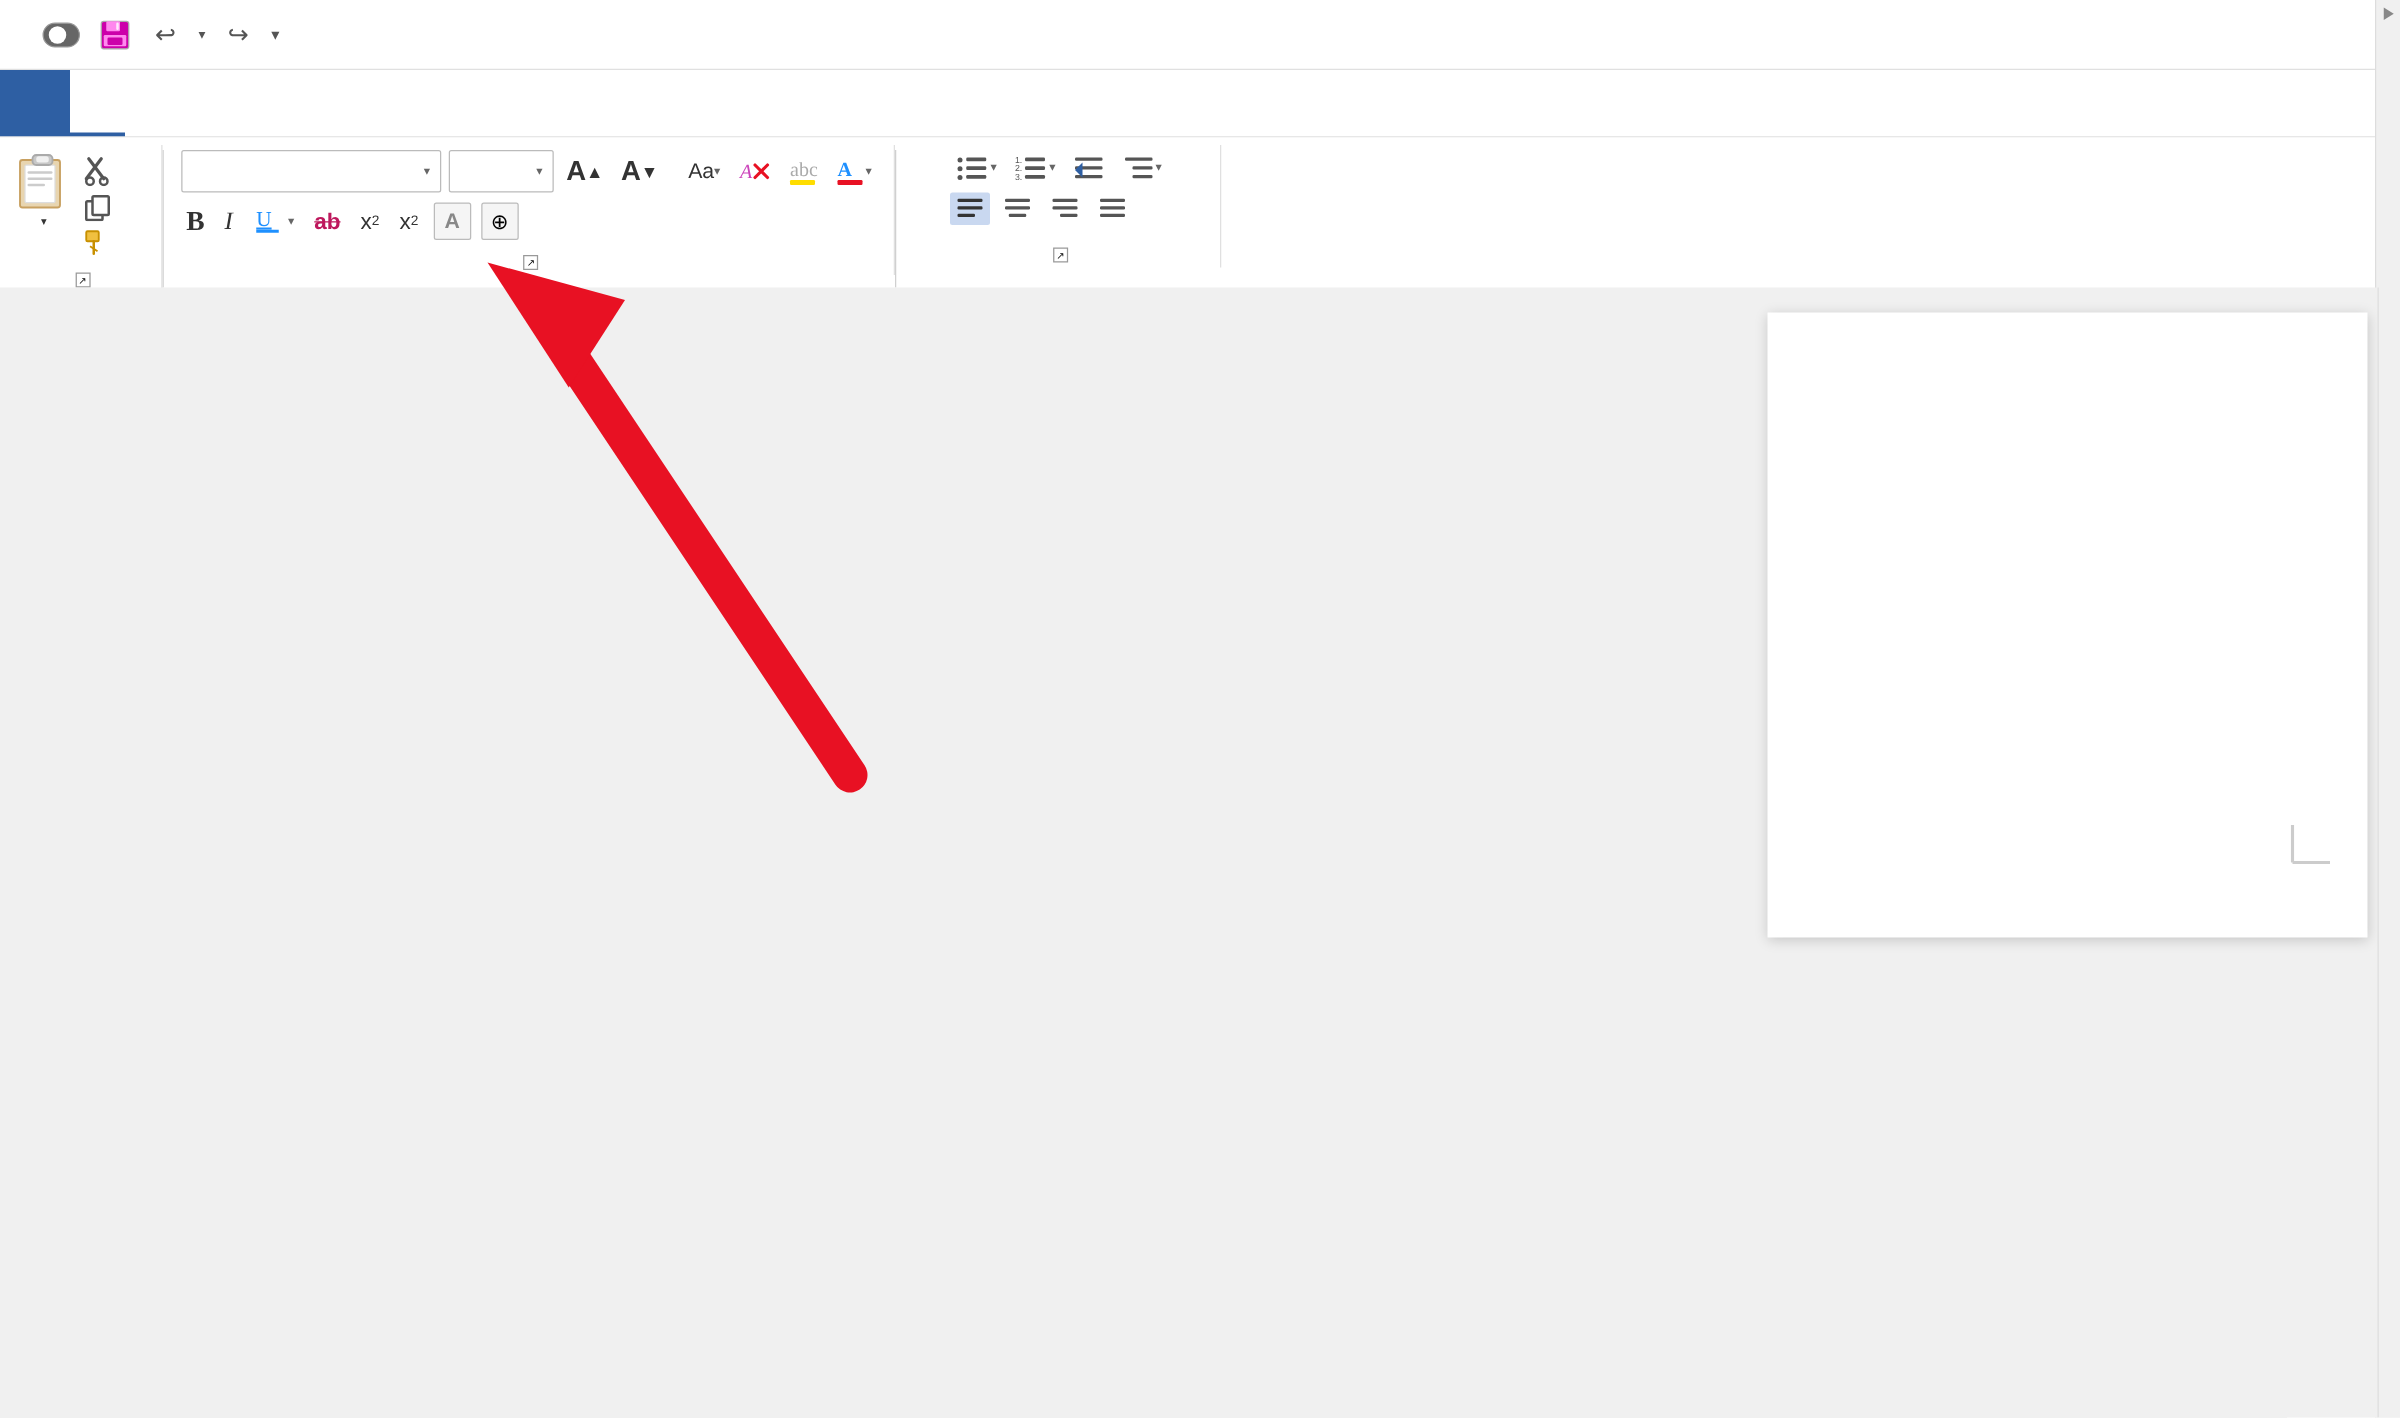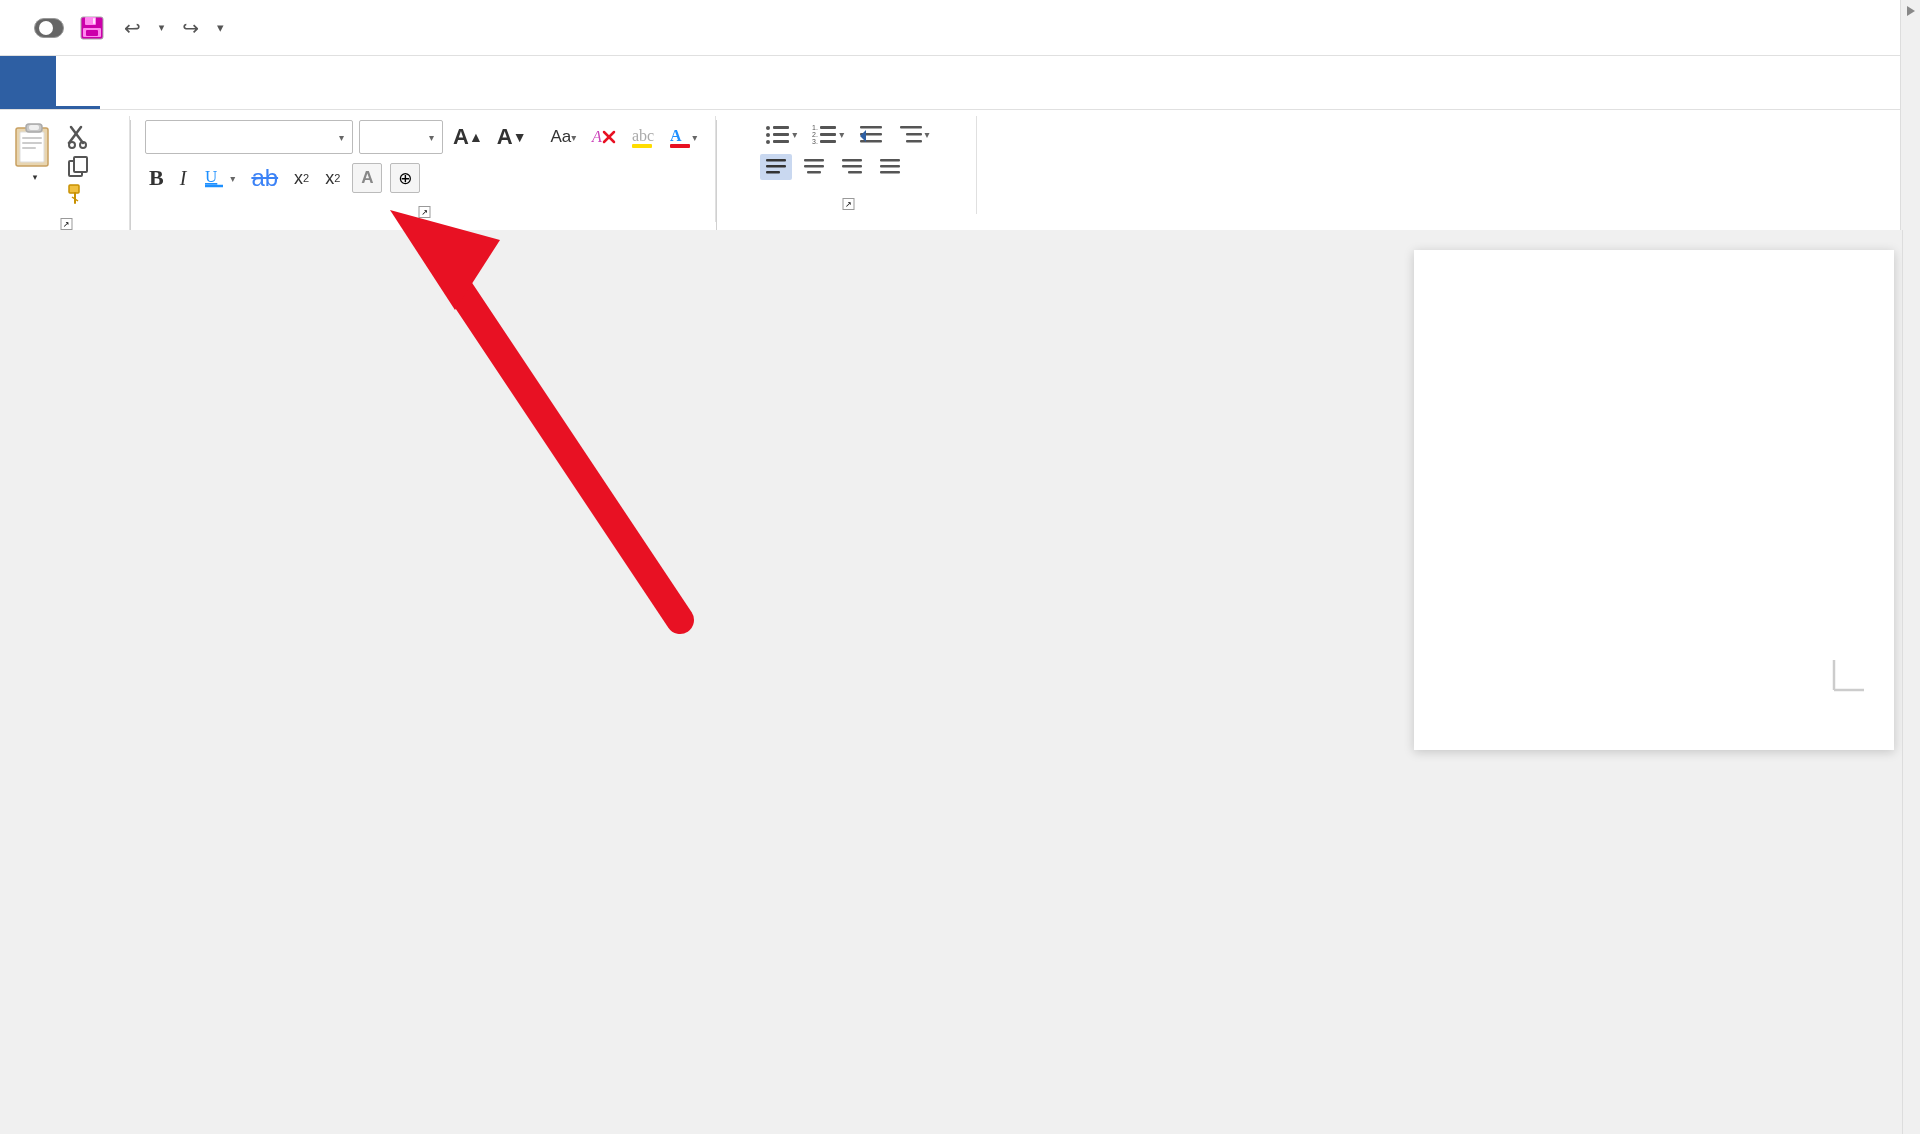--- a/index.html
+++ b/index.html
@@ -265,21 +265,21 @@
       display: inline-flex;
       flex-direction: column;
     }
 
     
     .para-group {
       padding: 4px 14px;
     }
 
     
-    .strike-text { text-decoration: line-through; color: #3b82f6; font-size: 24px; }
+    .strike-text { text-decoration: line-through; color: #be185d; font-size: 18px; font-weight: bold; }
 
     
     .char-btn {
       width: 30px;
       height: 30px;
       border: 1px solid #bbb;
       background: #f5f5f5;
       cursor: pointer;
       font-size: 15px;
       display: flex;

